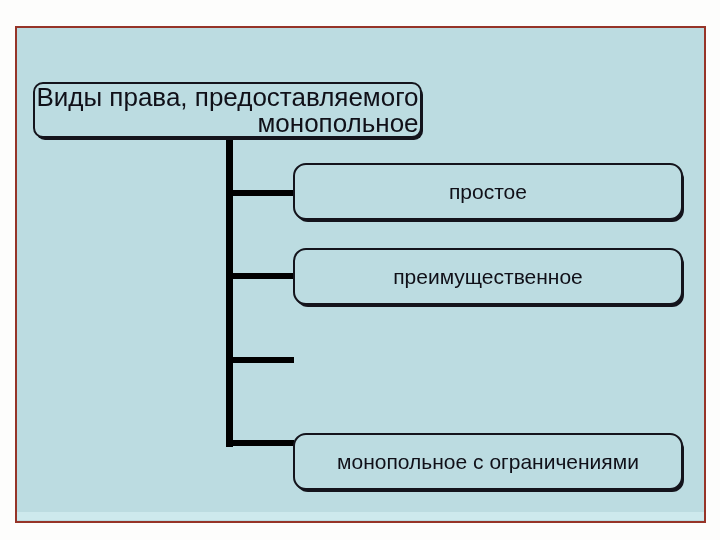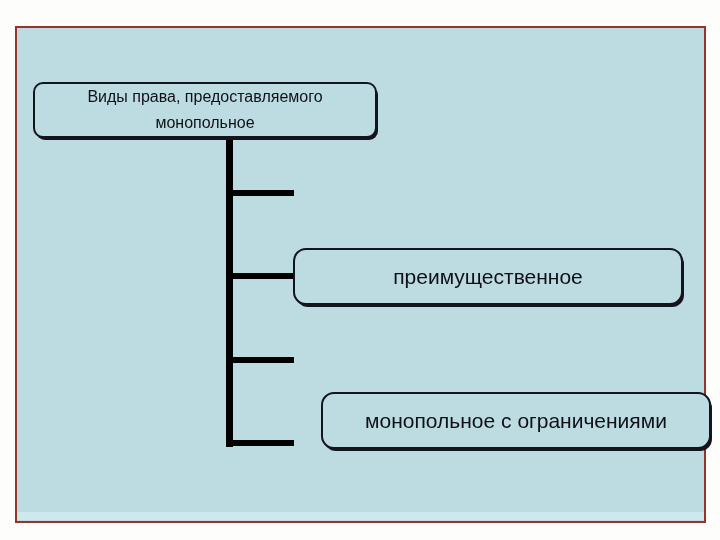--- a/index.html
+++ b/index.html
@@ -32,35 +32,36 @@
     border: 2px solid var(--box-border, #14141c);
     box-shadow: 2px 3px 0 -1px var(--box-border, #14141c);
     color: var(--text, #101018);
     display: flex;
     align-items: center;
     justify-content: center;
     text-align: center;
   }
   .titlebox {
     left: 33px; top: 82px;
-    width: 344px; height: 56px;
+    width: 389px; height: 56px;
     border-radius: 10px;
-    font-size: 16px;
+    font-size: 26px;
     line-height: 26px;
+    text-align: right;
   }
   .child {
     left: 293px;
     width: 390px; height: 57px;
     border-radius: 13px;
     font-size: 21px;
   }
   .n1 { top: 163px; }
   .n2 { top: 248px; }
   .n3 { top: 333px; }
-  .n4 { top: 392px; margin-left: 28px; }
+  .n4 { top: 433px; }
   .trunk {
     position: absolute;
     left: 226px; top: 136px;
     width: 7px; height: 311px;
     background: var(--connector, #000);
   }
   .branch {
     position: absolute;
     left: 228px;
     width: 66px; height: 6px;
@@ -86,20 +87,23 @@
   <div class="branch b3"></div>
   <div class="branch b4"></div>
 
   <div class="nodebox titlebox">
     <div>
       <span>Виды права, предоставляемого</span><br>
       <span>монопольное</span>
     </div>
   </div>
 
+  <div class="nodebox child n1">
+    <span>простое</span>
+  </div>
   <div class="nodebox child n2">
     <span>преимущественное</span>
   </div>
   <div class="nodebox child n4">
     <span>монопольное с ограничениями</span>
   </div>
 
 </div>
 
 </body></html>

